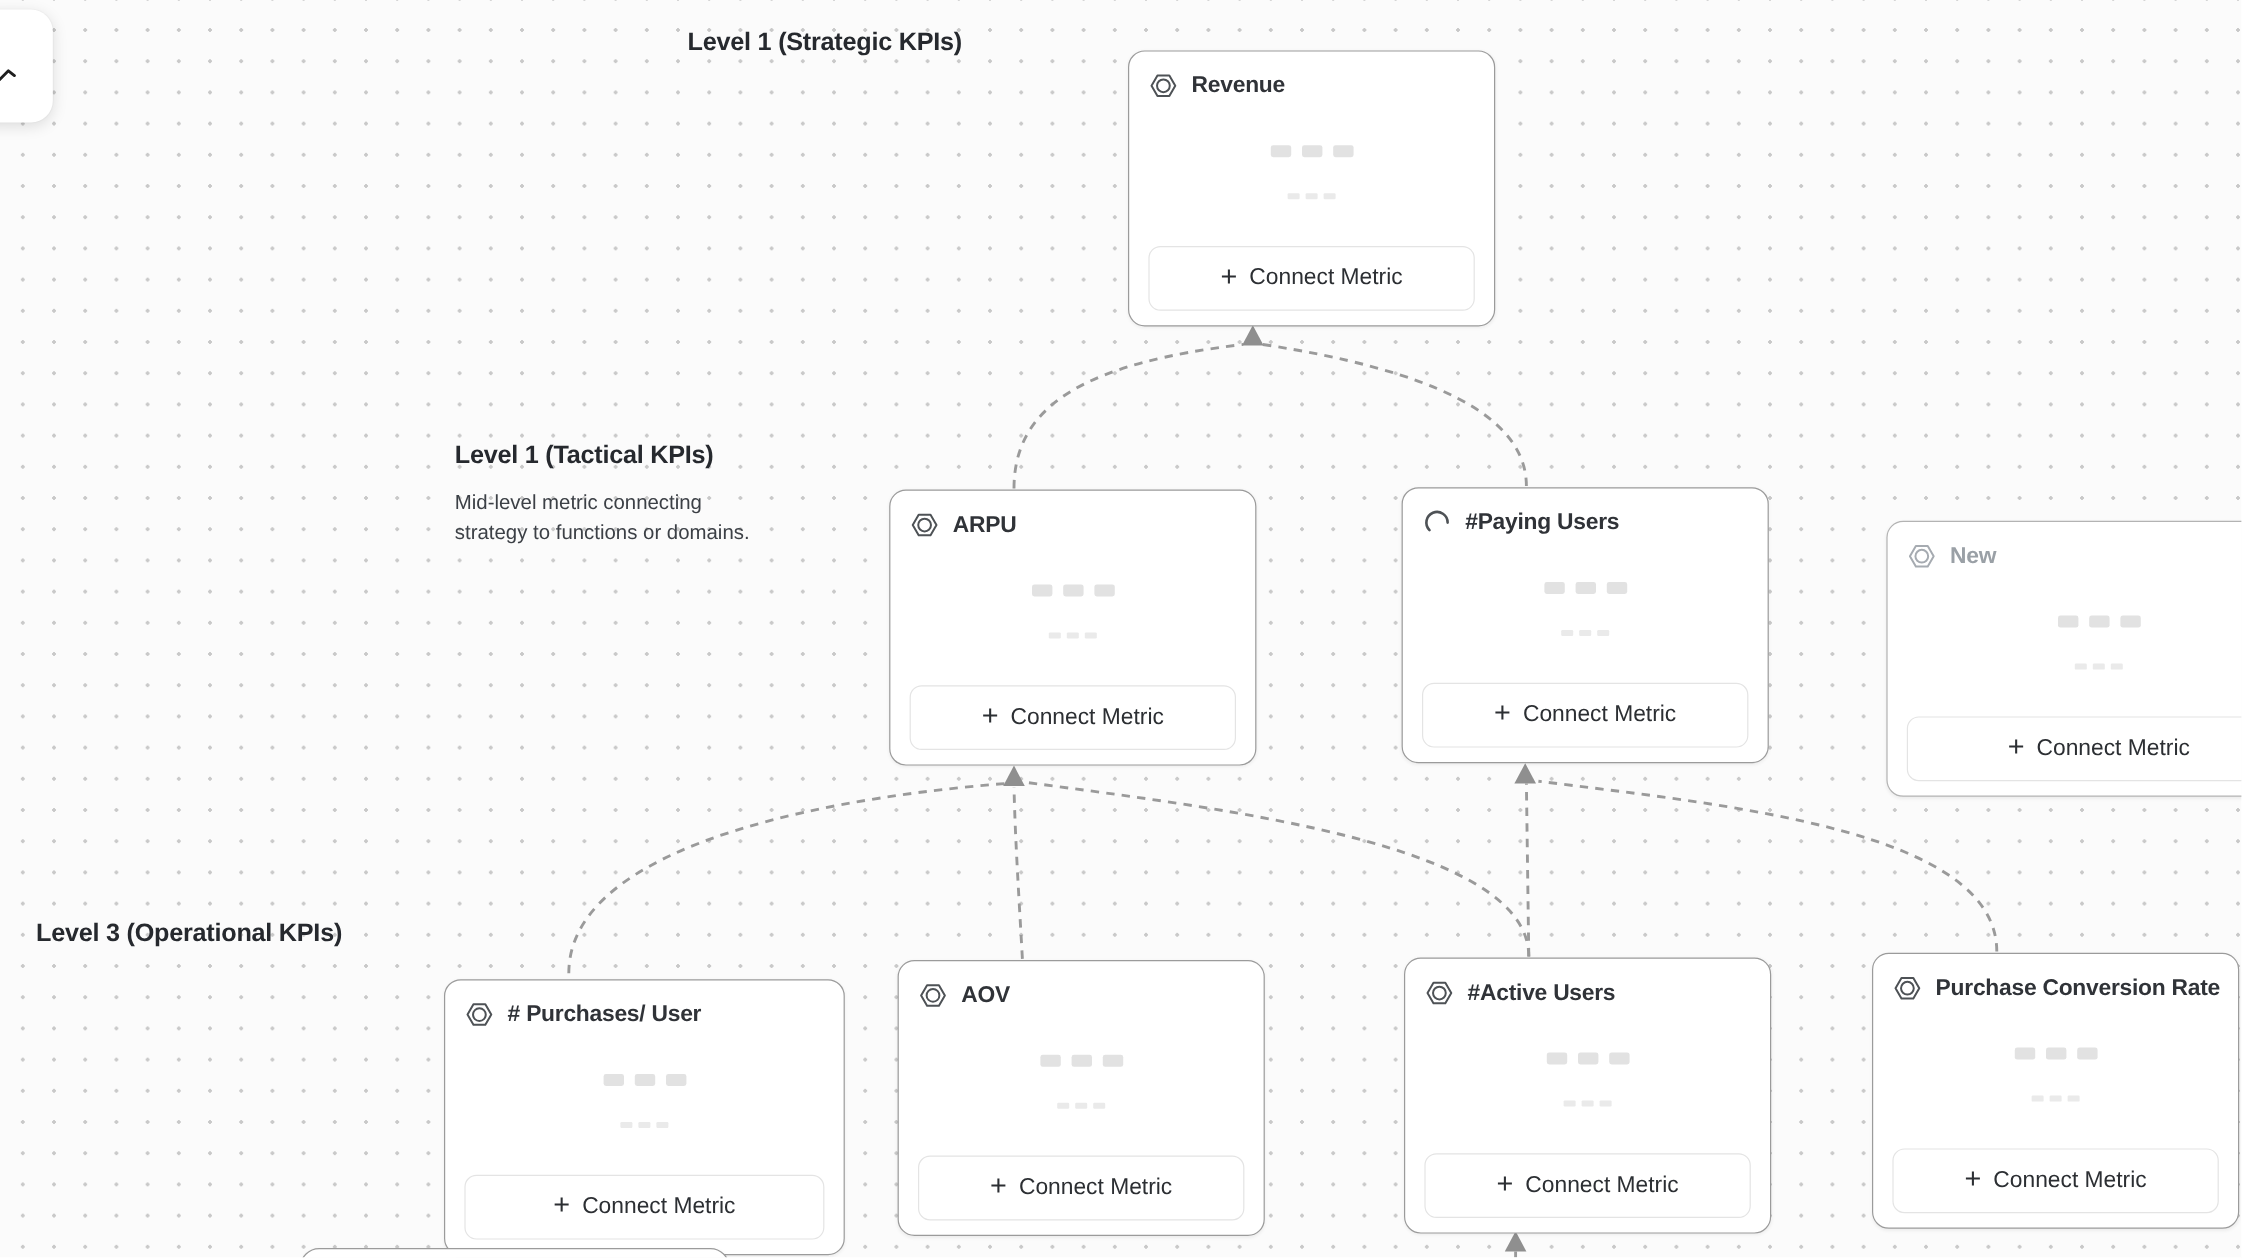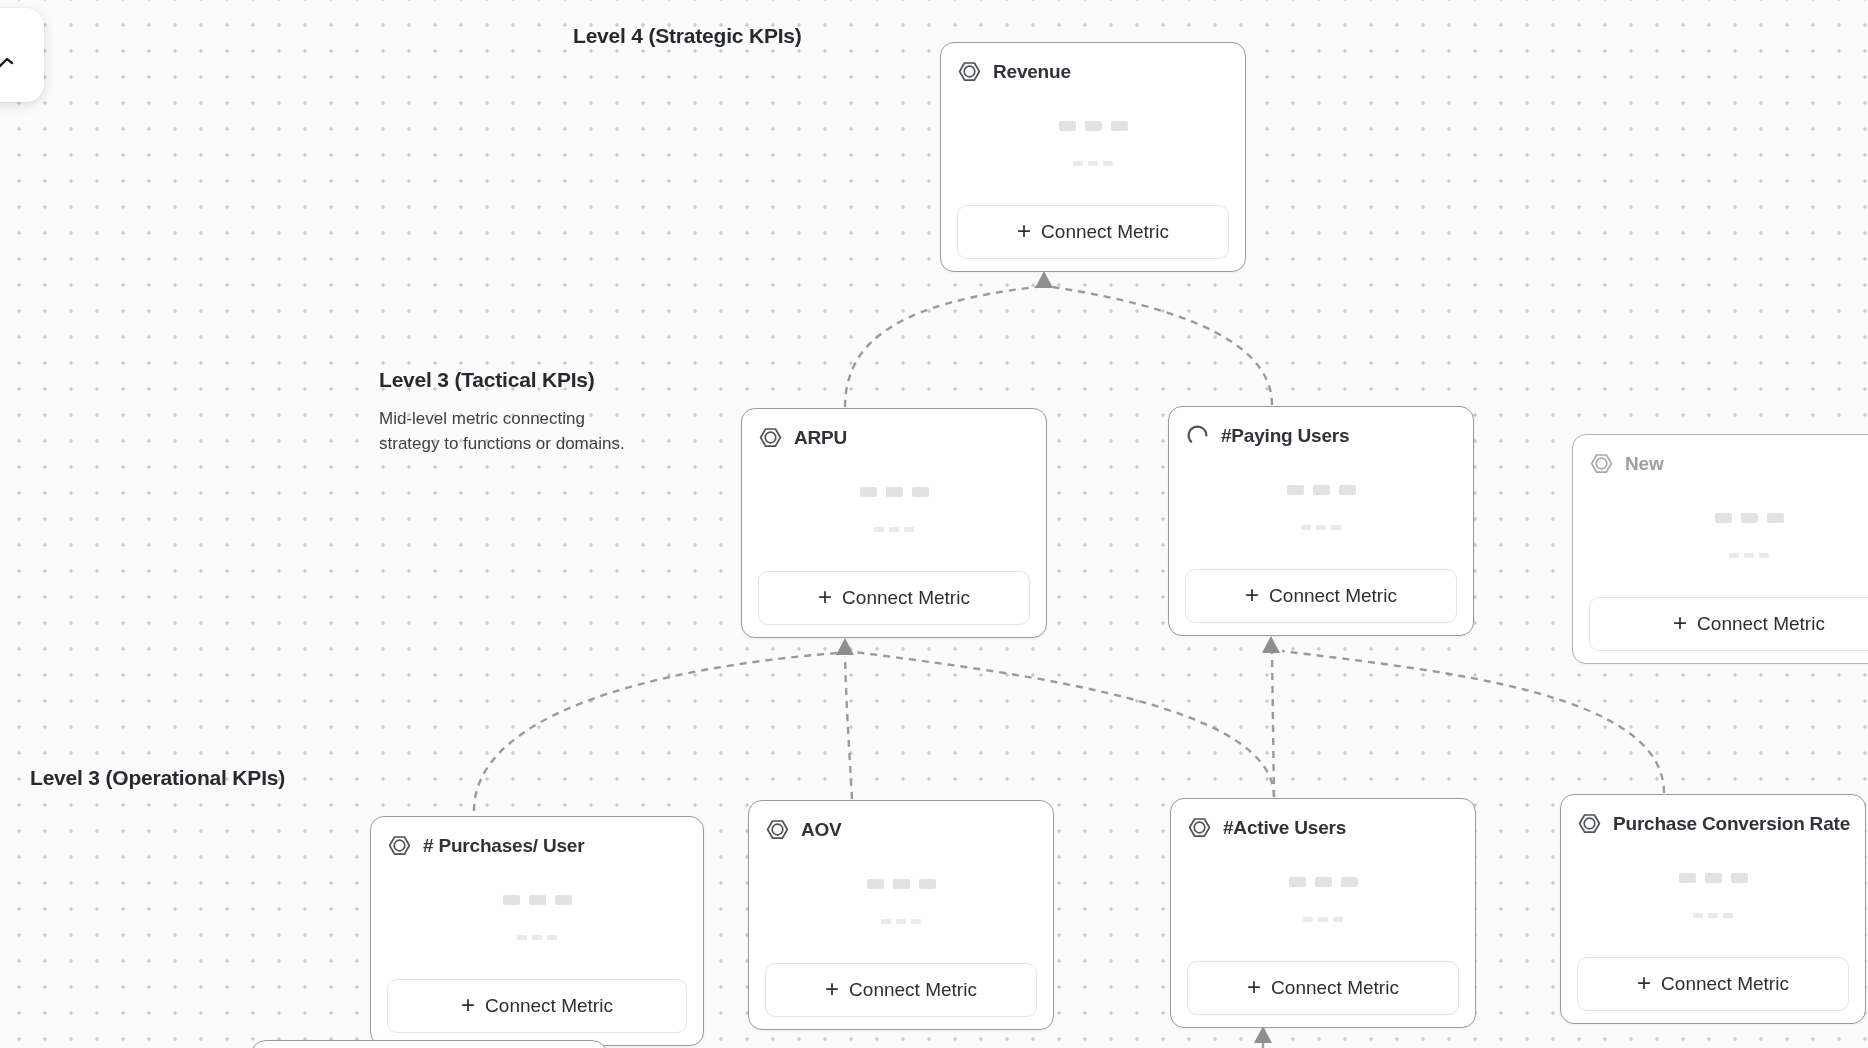--- a/index.html
+++ b/index.html
@@ -79,25 +79,25 @@
     </svg>
 
   <div class="toolbar-fragment">
     <svg width="18" height="20" viewBox="0 0 18 20">
       <polyline points="0,16 9,7 14,11" fill="none" stroke="#1f1f1f" stroke-width="2.4" stroke-linecap="round" stroke-linejoin="round"></polyline>
     </svg>
   </div>
 
   <div id="sections">
   <div class="section" style="left: 573px; top: 24px;">
-    <h2>Level 4 (Strategic KPIs)</h2>
+    <h2>Level 1 (Strategic KPIs)</h2>
   </div>
 
   <div class="section" style="left: 379px; top: 368px;">
-    <h2>Level 3 (Tactical KPIs)</h2>
+    <h2>Level 1 (Tactical KPIs)</h2>
     <p style="max-width: 246px;">Mid-level metric connecting strategy to functions or domains.</p>
   </div>
 
   <div class="section" style="left: 30px; top: 766px;">
     <h2>Level 3 (Operational KPIs)</h2>
   </div>
 </div>
   <div id="nodes">
   <div class="node" data-state="default" style="left: 892px; top: 42px;">
     <div class="node-header">

